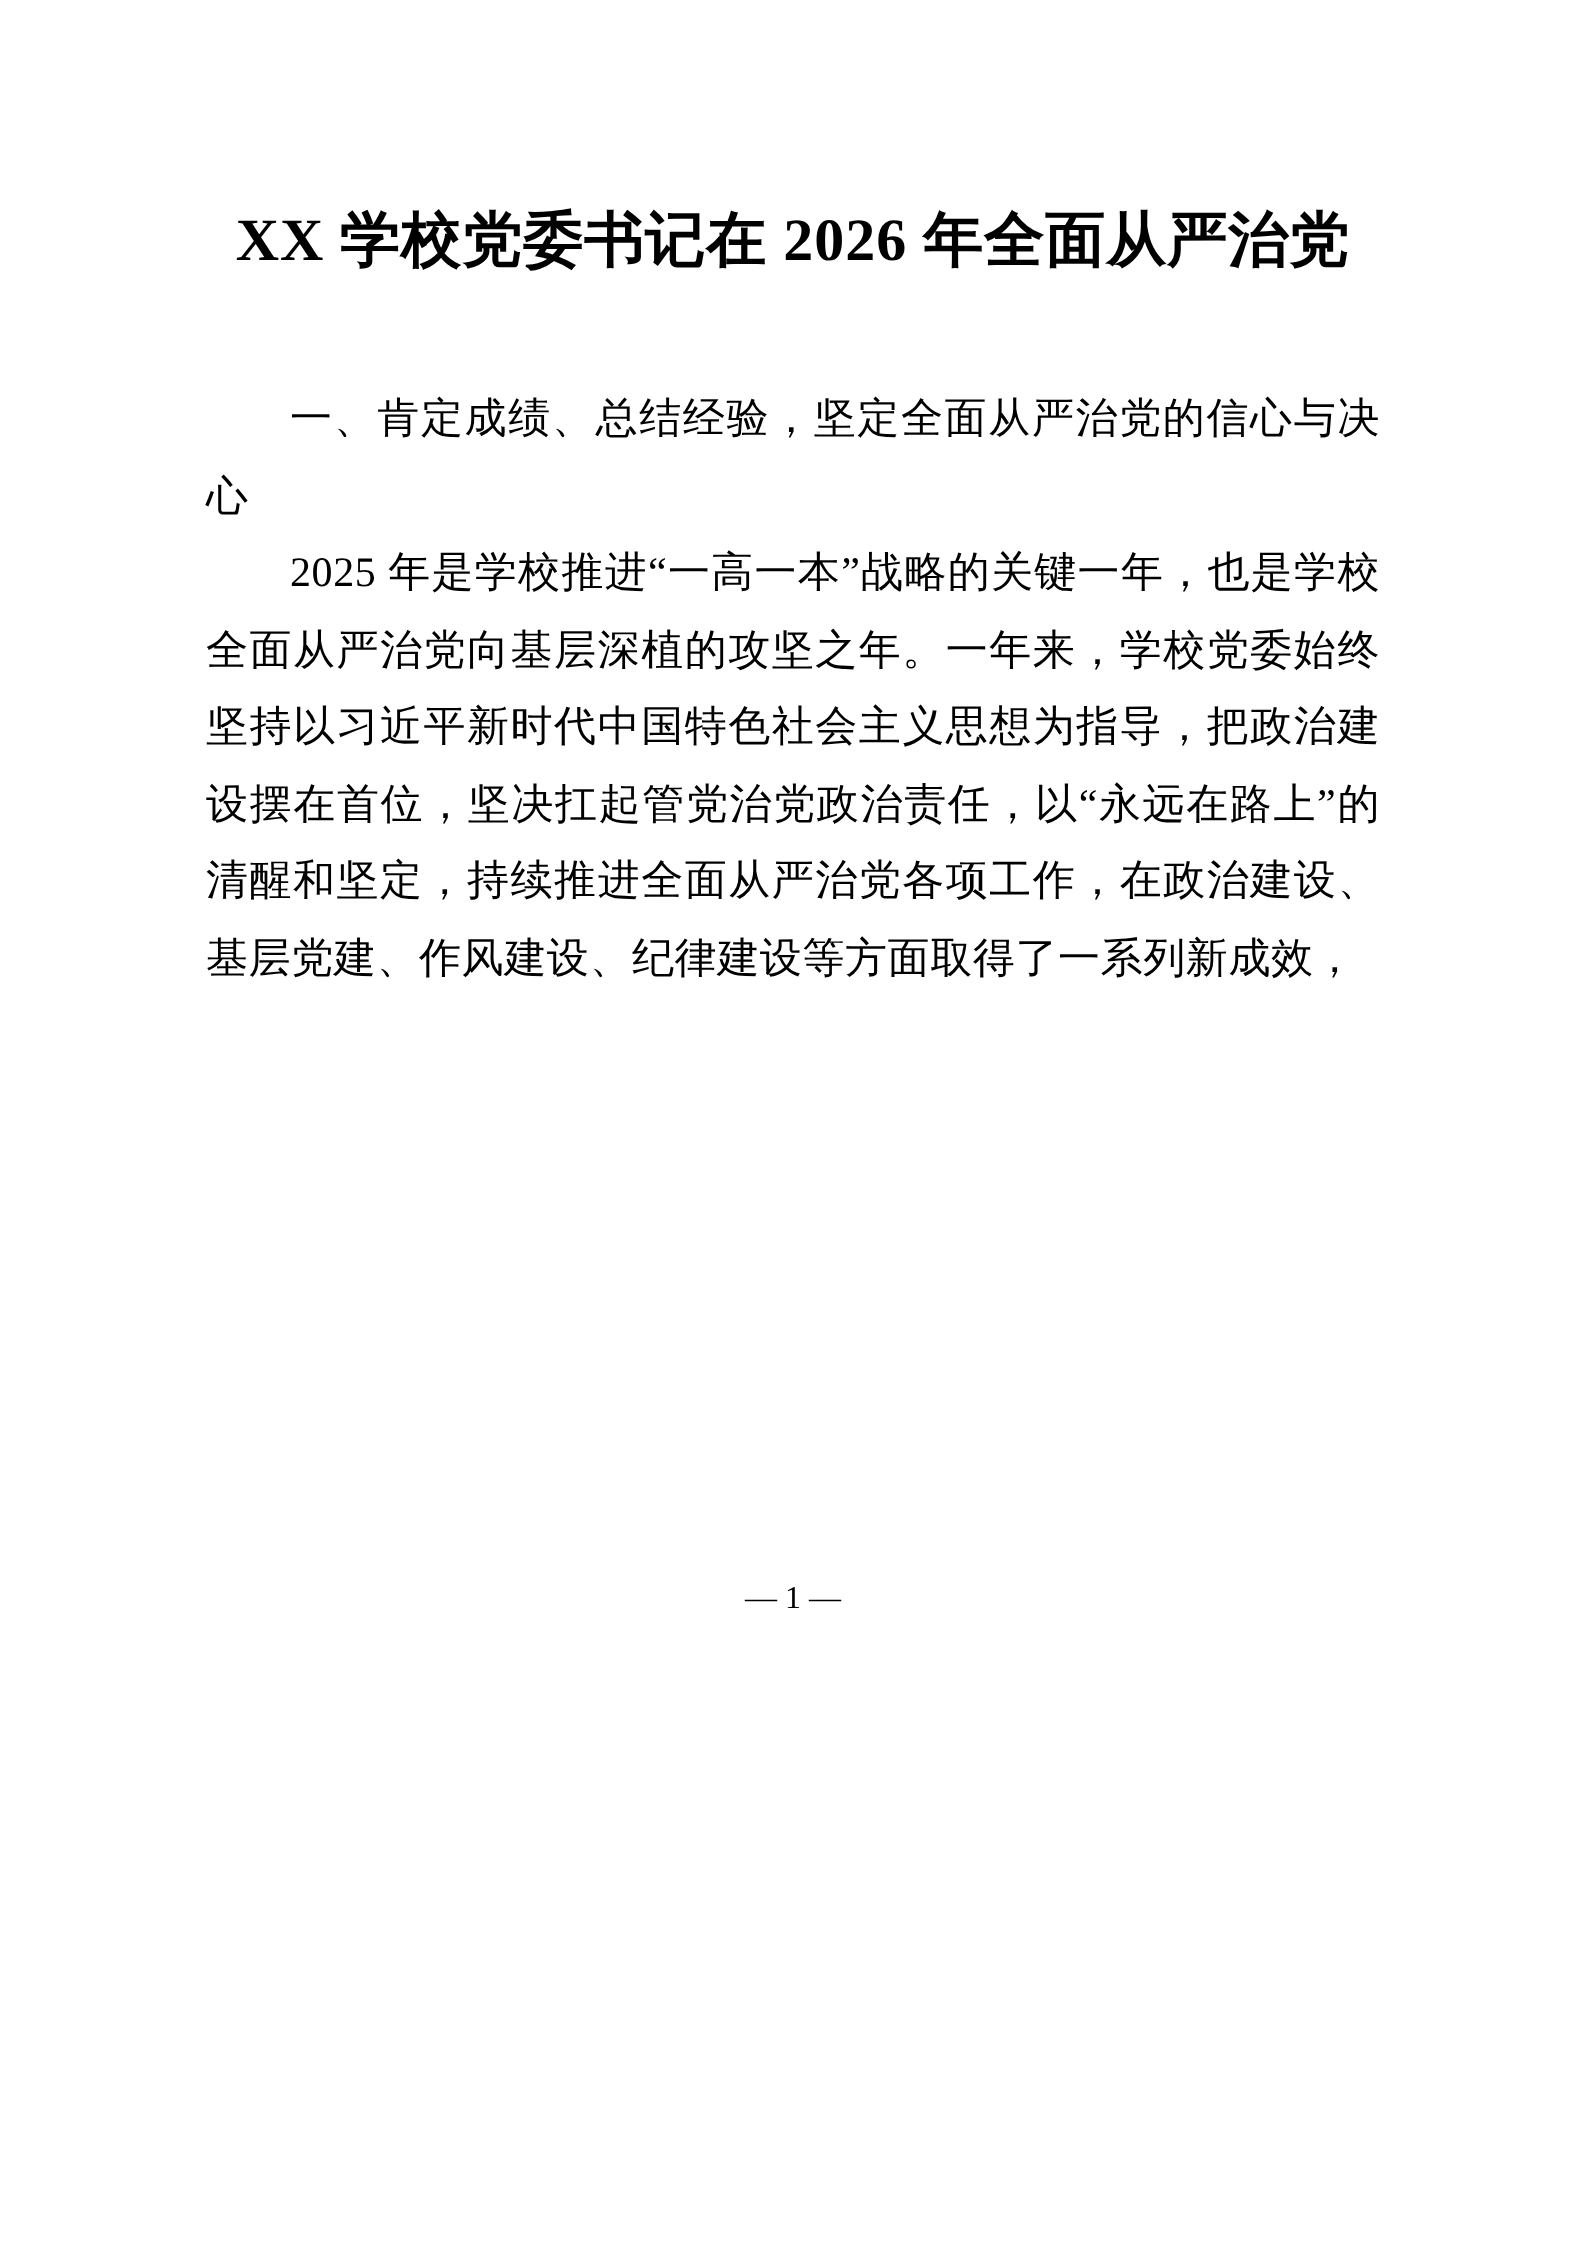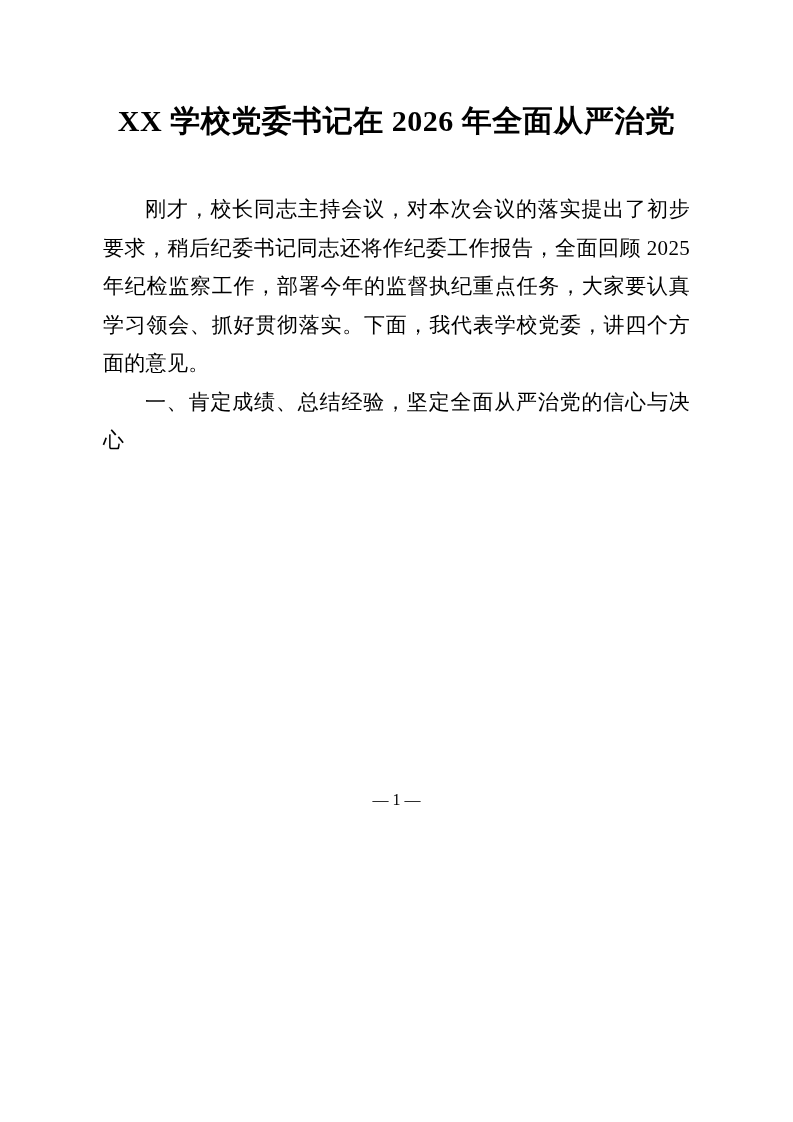--- a/index.html
+++ b/index.html
@@ -62,19 +62,19 @@
 </head>
 <body>
 
 <div class="page">
 
   <h1 class="doc-title">
     <span class="title-line">XX 学校党委书记在 2026 年全面从严治党</span>
   </h1>
 
   <div class="doc-body">
-    <p class="indent">刚才，校长同志主持会议，对本次会议的落实提出了初步要求，稍后纪委书记同志还将作纪委工作报告，全面回顾 2025 年纪检监察工作，部署今年的监督执纪重点任务，大家要认真学习领会、抓好贯彻落实。下面，我代表学校党委，讲四个方面的意见。</p>
     <p class="heading">一、肯定成绩、总结经验，坚定全面从严治党的信心与决心</p>
+    <p class="indent">2025 年是学校推进“一高一本”战略的关键一年，也是学校全面从严治党向基层深植的攻坚之年。一年来，学校党委始终坚持以习近平新时代中国特色社会主义思想为指导，把政治建设摆在首位，坚决扛起管党治党政治责任，以“永远在路上”的清醒和坚定，持续推进全面从严治党各项工作，在政治建设、基层党建、作风建设、纪律建设等方面取得了一系列新成效，</p>
   </div>
 
   <div class="page-footer">— 1 —</div>
 
 </div>
 
 </body></html>

